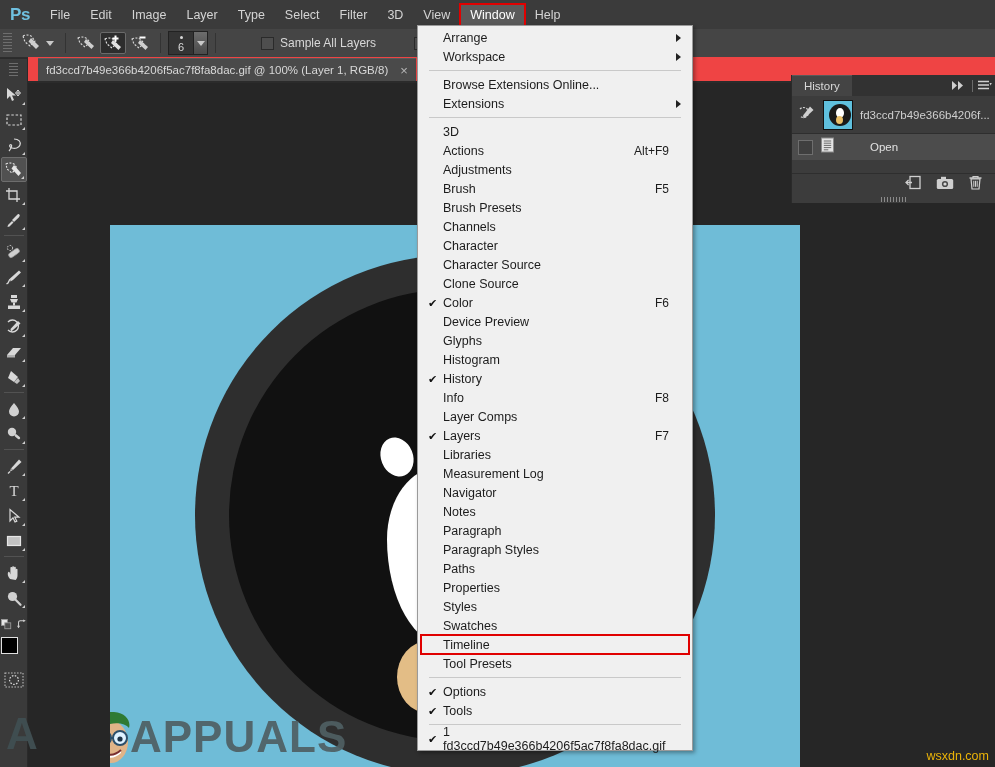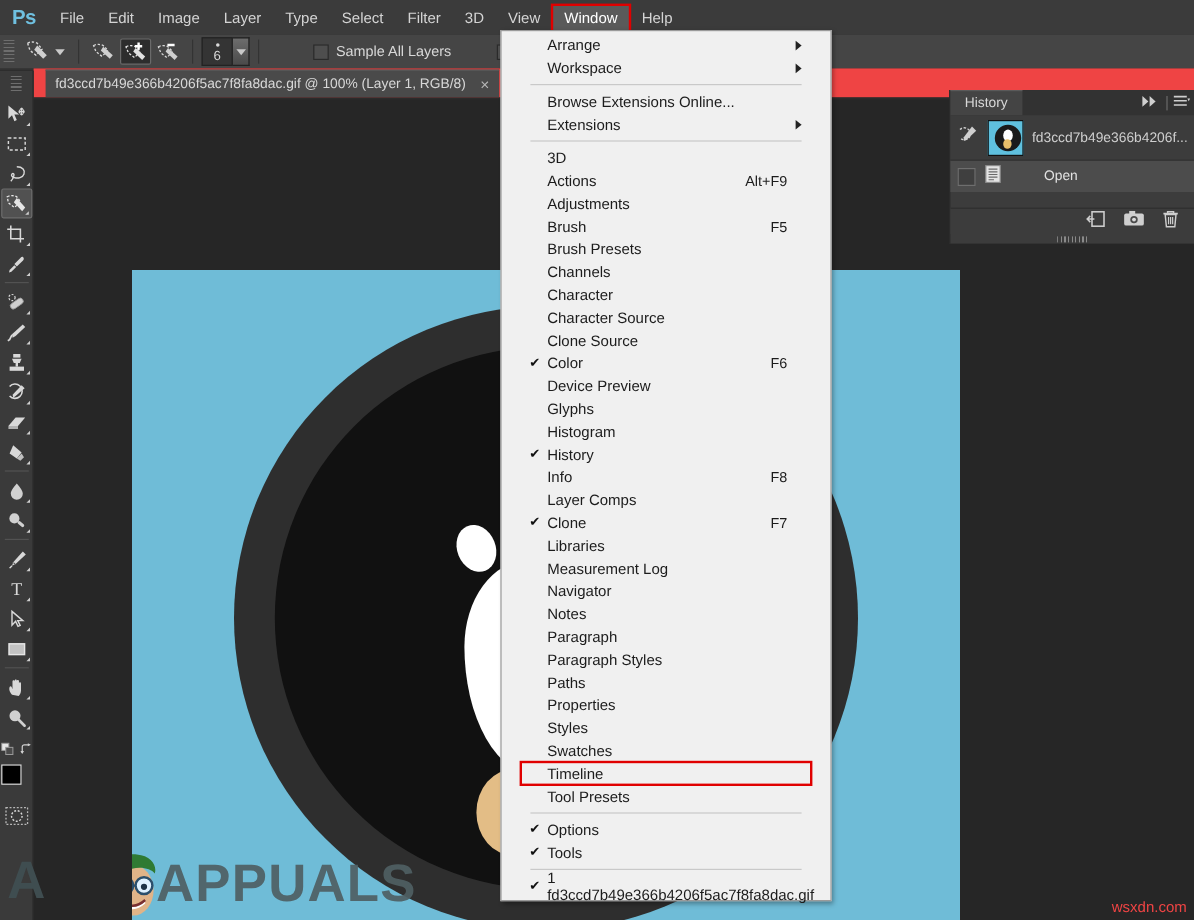--- a/index.html
+++ b/index.html
@@ -142,21 +142,21 @@
   .wm-appuals {
     position: absolute; left: 0; bottom: 0px; height: 60px; display: flex; align-items: center;
     pointer-events: none;
   }
   .wm-text {
     font-size: 44px; font-weight: bold; color: #4f5f63; letter-spacing: 1px;
     font-family: "Liberation Sans", sans-serif; opacity: 0.92;
   }
   .wm-avatar { position: relative; width: 54px; height: 58px; margin-left: -26px; margin-right: -8px; }
   .wm-wsxdn {
-    position: absolute; right: 6px; bottom: 4px; color: #ef4444; font-size: 12.5px;
+    position: absolute; right: 6px; bottom: 4px; color: #eab308; font-size: 12.5px;
     font-family: "Liberation Sans", sans-serif;
     margin-top: 48px;
   }
 
   
   .history-panel {
     position: absolute; left: 791px; top: 75px; width: 204px; height: 128px;
     background: #3c3c3c; border-left: 1px solid #2a2a2a;
   }
   .hp-tabrow { height: 21px; background: #323232; display: flex; align-items: stretch; position: relative; }
@@ -189,21 +189,21 @@
     position: absolute; left: 50%; bottom: 1px; transform: translateX(-50%);
     width: 26px; height: 5px;
     background: repeating-linear-gradient(to right, #8a8a8a 0, #8a8a8a 1px, transparent 1px, transparent 3px);
   }
 
   
   .dropdown {
     position: absolute; left: 417px; top: 25px; width: 276px;
     background: #f0f0f0; border: 1px solid #9a9a9a;
     box-shadow: 2px 2px 4px rgba(0,0,0,0.35);
-    padding: 2px 16px; z-index: 50;
+    padding: 2px 3px; z-index: 50;
   }
   .dd-item {
     height: 19px; display: flex; align-items: center;
     font-size: 12.5px; color: #1c1c1c; position: relative;
     padding-left: 22px; padding-right: 20px;
   }
   .dd-check {
     position: absolute; left: 7px; top: 50%; transform: translateY(-50%);
     font-size: 11px; color: #111; line-height: 1;
   }
@@ -665,21 +665,21 @@
     </div>
     <div class="dd-item">
       <span class="mn">Info</span>
       <span class="dd-short">F8</span>
     </div>
     <div class="dd-item">
       <span class="mn">Layer Comps</span>
     </div>
     <div class="dd-item">
       <span class="dd-check">✔</span>
-      <span class="mn">Clone</span>
+      <span class="mn">Layers</span>
       <span class="dd-short">F7</span>
     </div>
     <div class="dd-item">
       <span class="mn">Libraries</span>
     </div>
     <div class="dd-item">
       <span class="mn">Measurement Log</span>
     </div>
     <div class="dd-item">
       <span class="mn">Navigator</span>

